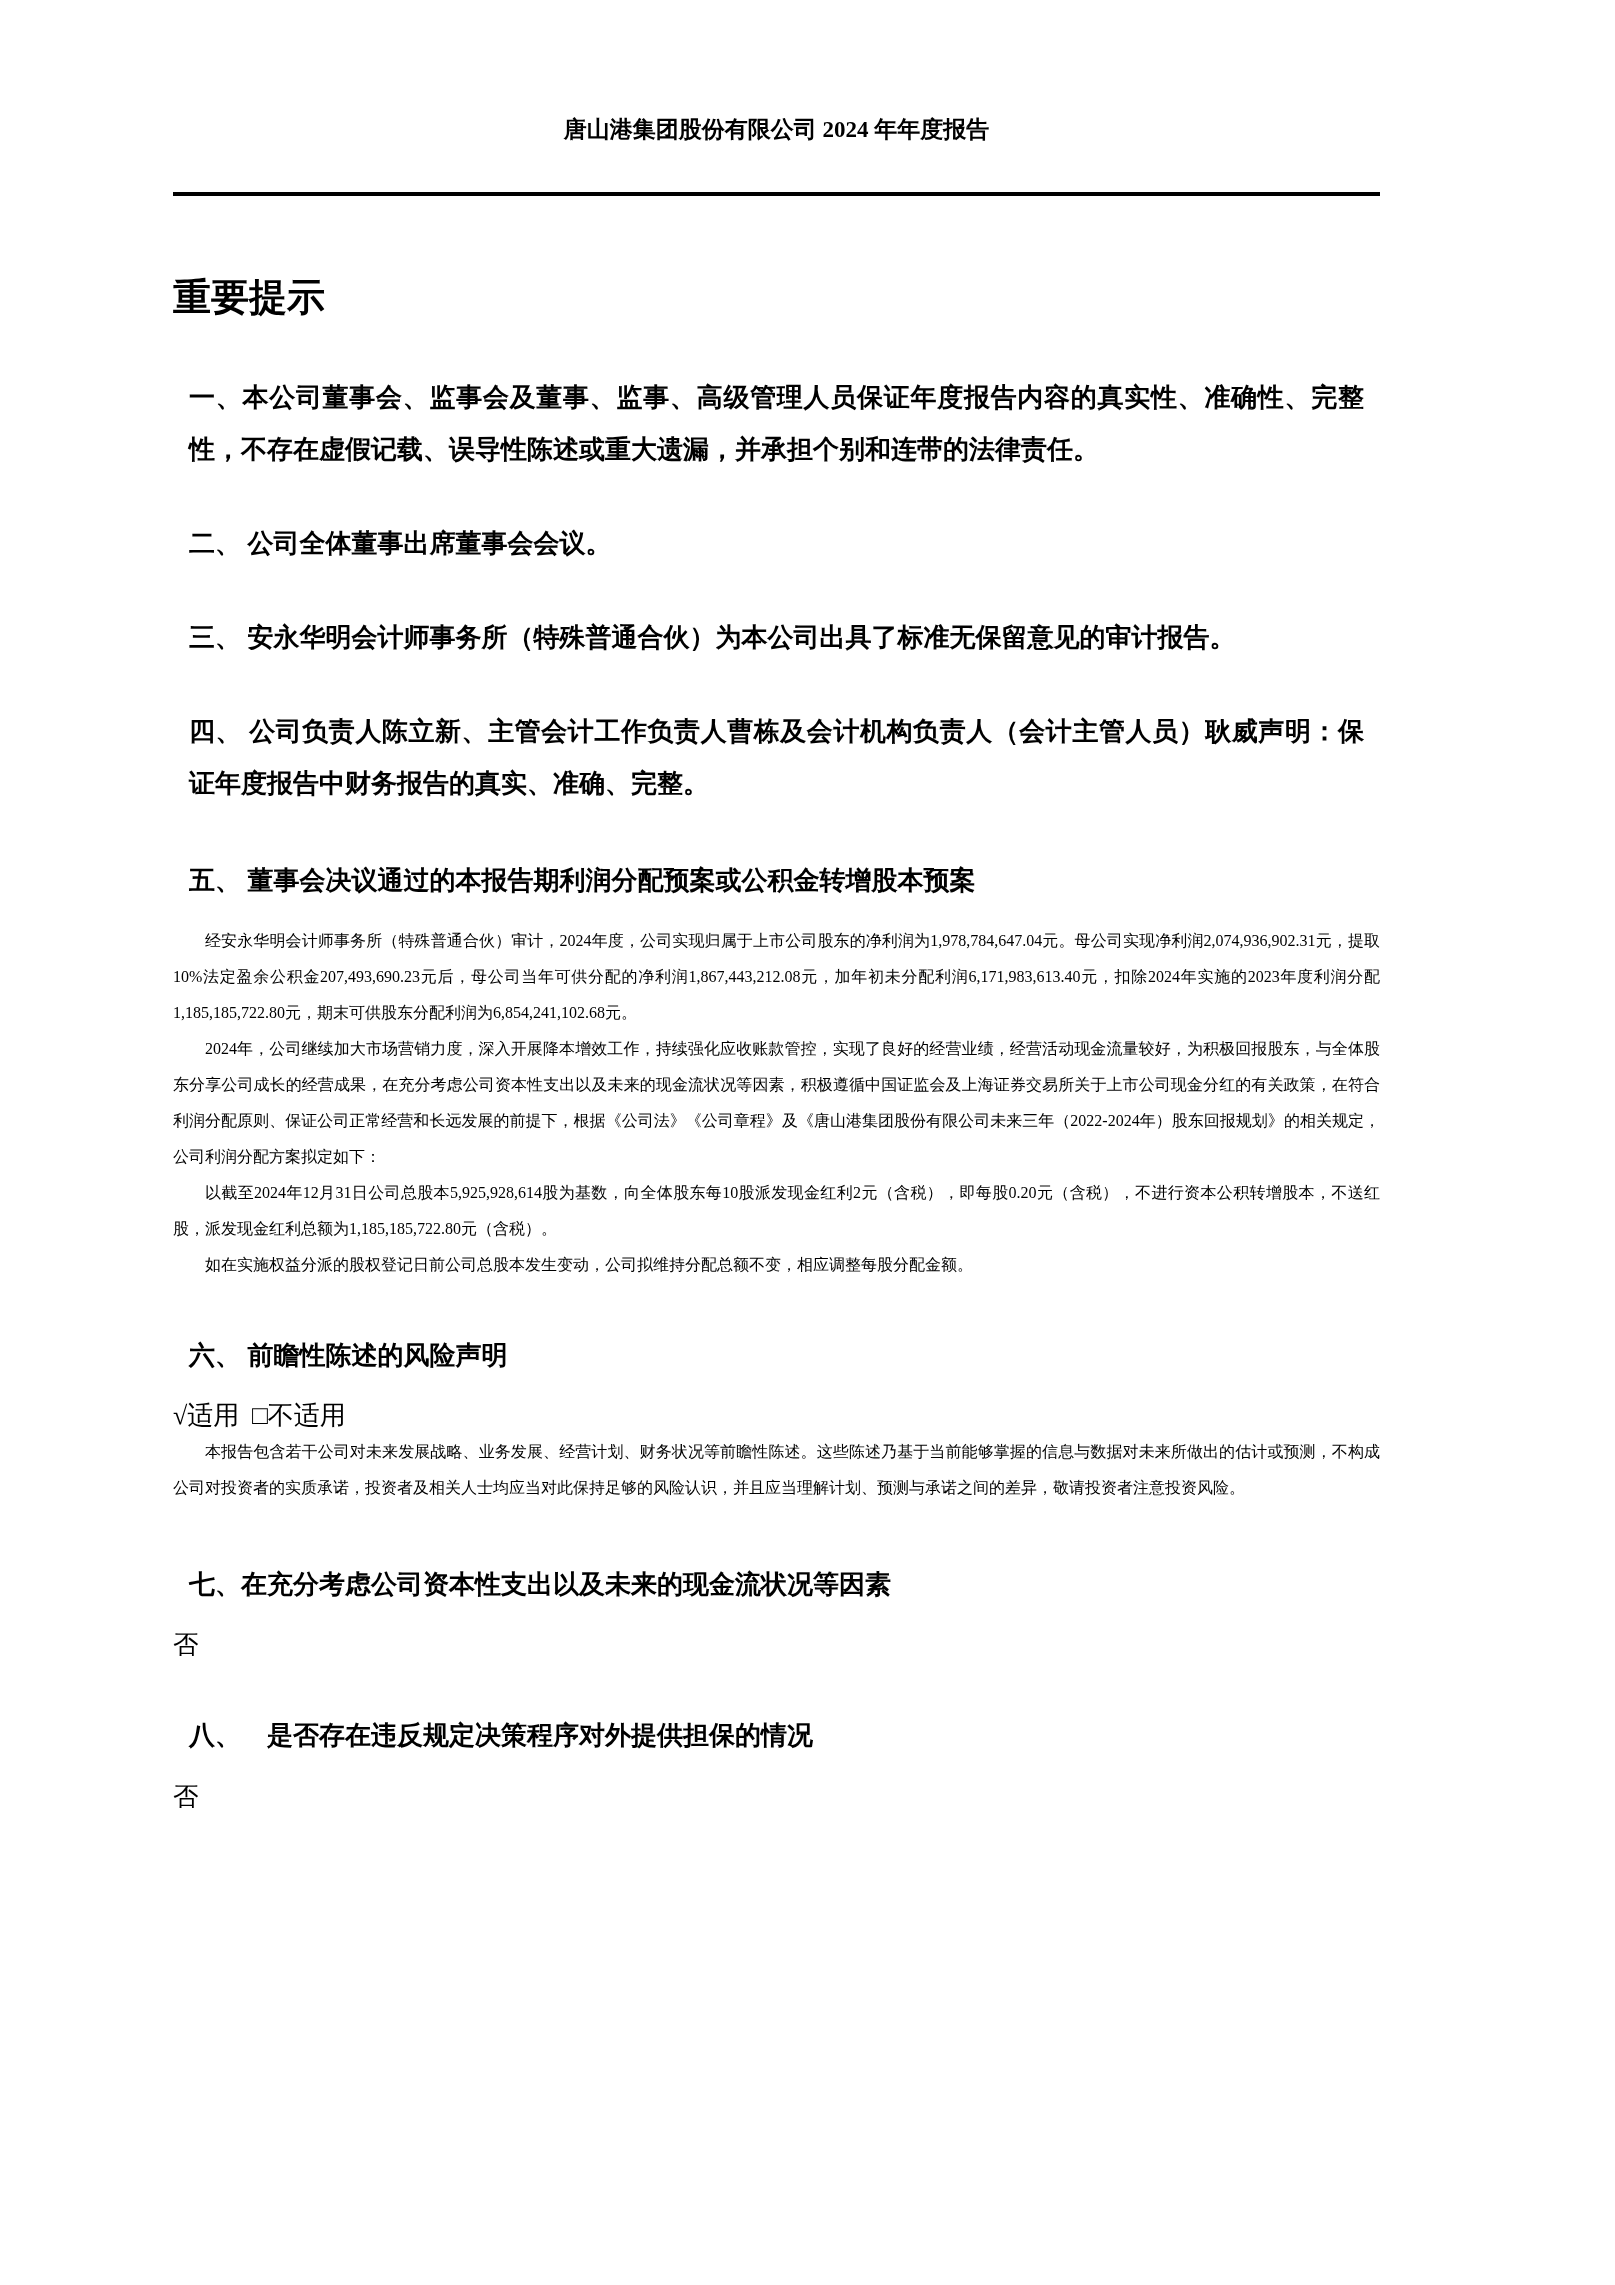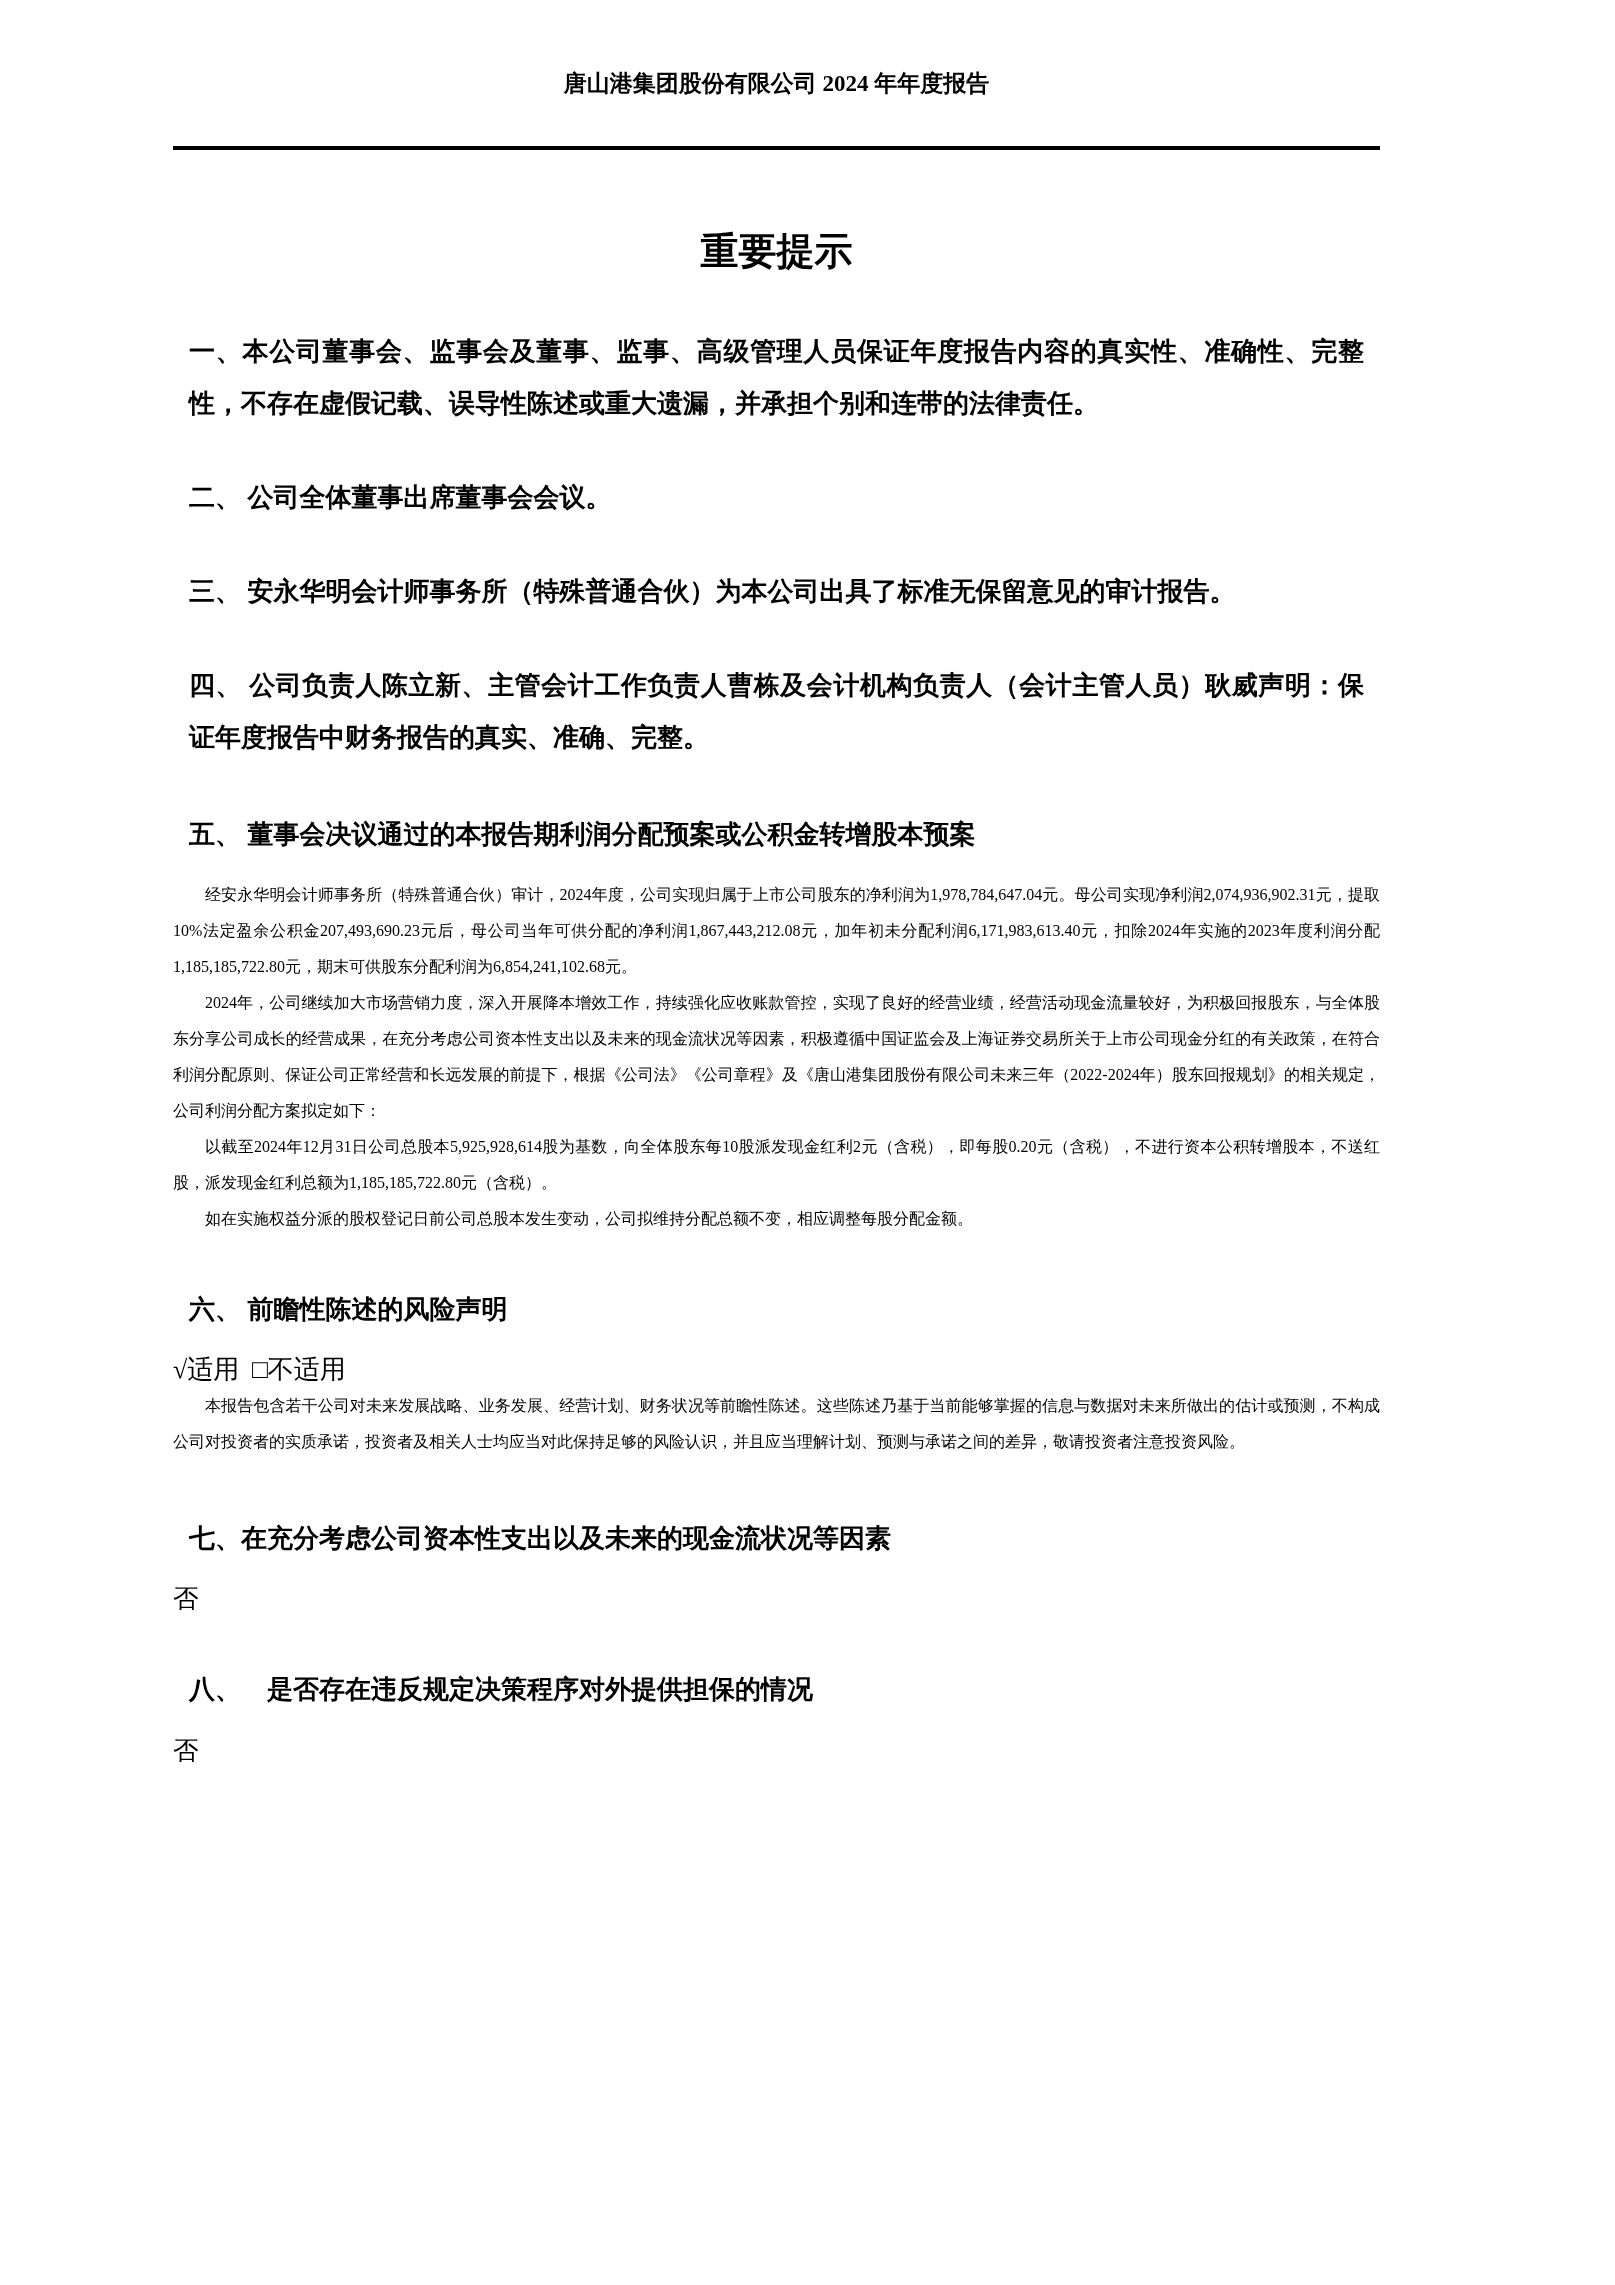--- a/index.html
+++ b/index.html
@@ -5,28 +5,28 @@
   html,body{margin:0;padding:0;background:#ffffff;}
   .page{
     position:relative;
     width:1616px;height:2286px;
     background:#ffffff;color:#000000;
     font-family:"Liberation Serif","DejaVu Serif",serif;
     overflow:hidden;box-sizing:border-box;
   }
   .content{width:1207px;margin-left:173px;}
   .doc-header{
-    padding-top:68px;text-align:center;
+    padding-top:114px;text-align:center;
     font-size:23px;line-height:31px;font-weight:bold;
   }
   .header-rule{
     margin:47px 0 0 0;border:none;border-top:4.5px solid #000000;height:0;
   }
   .page-title{
-    margin:78px 0 16px 0;text-align:center;
+    margin:78px 0 16px 0;
     font-family:"Liberation Sans","DejaVu Sans",sans-serif;
     font-size:38px;line-height:47px;font-weight:bold;
   }
   .sec{
     margin:16px;font-weight:bold;font-size:26px;line-height:52px;
     text-align:justify;
   }
   .mt-sec{margin-top:42px;}
   .mt-s1{margin-top:51px;}
   .mt-s5{margin-top:45px;}

